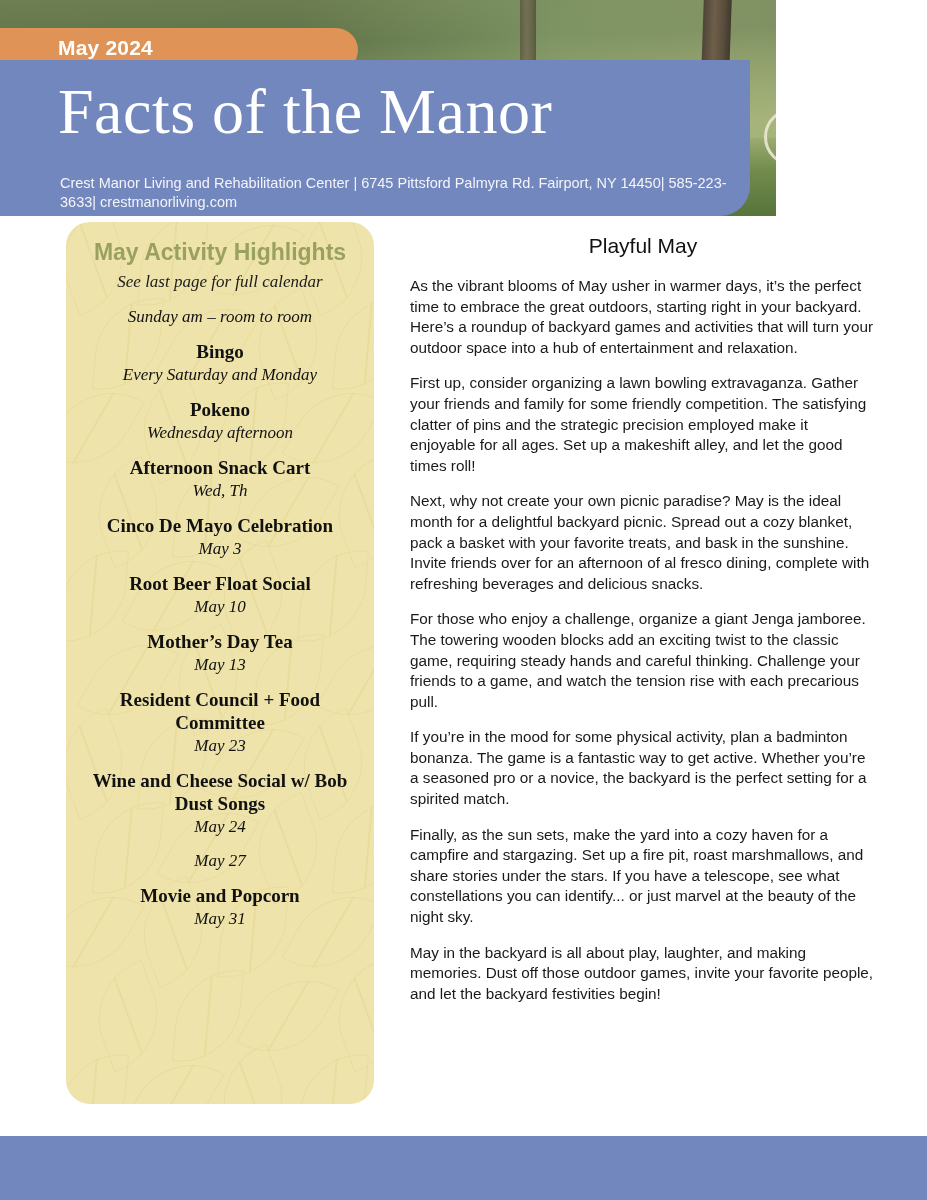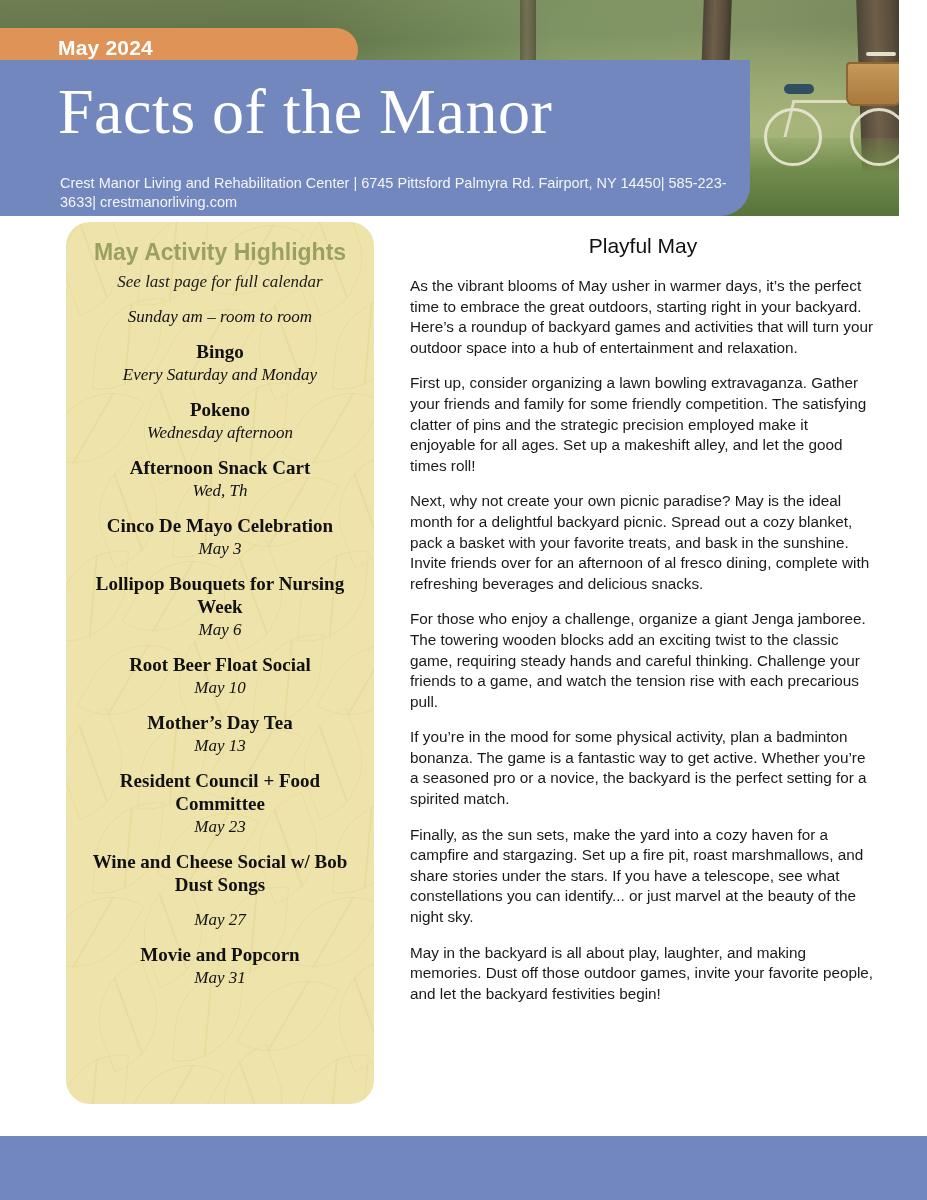--- a/index.html
+++ b/index.html
@@ -12,21 +12,21 @@
     background: #ffffff;
     font-family: "Liberation Sans", sans-serif;
     overflow: hidden;
     position: relative;
   }
 
   
   .header {
     position: absolute;
     top: 0; left: 0;
-    width: 899px;
+    width: 776px;
     height: 216px;
     overflow: hidden;
   }
   .header-photo {
     position: absolute;
     top: 0; left: 0;
     width: 927px;
     height: 216px;
     background:
       radial-gradient(circle at 86% 78%, rgba(195,205,150,0.55) 0%, rgba(120,140,90,0) 38%),
@@ -344,37 +344,34 @@
           </div>
           <div class="event">
             <div class="event-name">Afternoon Snack Cart</div>
             <div class="event-when">Wed, Th</div>
           </div>
           <div class="event">
             <div class="event-name">Cinco De Mayo Celebration</div>
             <div class="event-when">May 3</div>
           </div>
           <div class="event">
-            <div class="event-name">Lollipop Bouquets for Nursing Week</div>
-            <div class="event-when">May 6</div>
-          </div>
-          <div class="event">
             <div class="event-name">Root Beer Float Social</div>
             <div class="event-when">May 10</div>
           </div>
           <div class="event">
             <div class="event-name">Mother’s Day Tea</div>
             <div class="event-when">May 13</div>
           </div>
           <div class="event">
             <div class="event-name">Resident Council + Food Committee</div>
             <div class="event-when">May 23</div>
           </div>
           <div class="event">
             <div class="event-name">Wine and Cheese Social w/ Bob Dust Songs</div>
+            <div class="event-when">May 24</div>
           </div>
           <div class="event">
             <div class="event-when">May 27</div>
           </div>
           <div class="event">
             <div class="event-name">Movie and Popcorn</div>
             <div class="event-when">May 31</div>
           </div>
         </div>
     </div>

